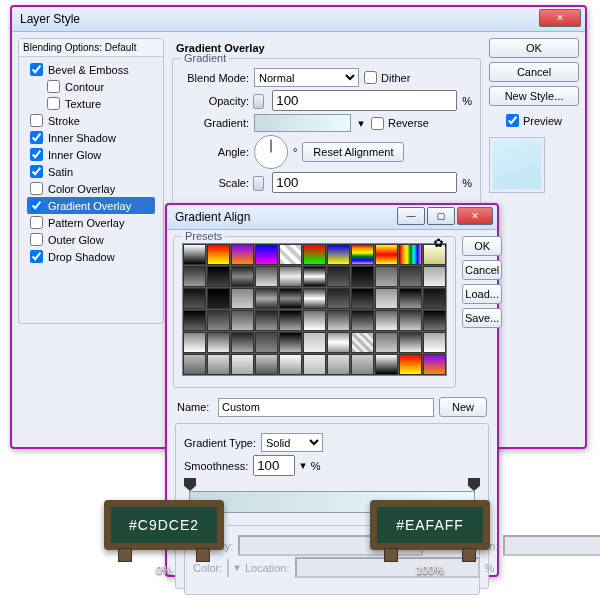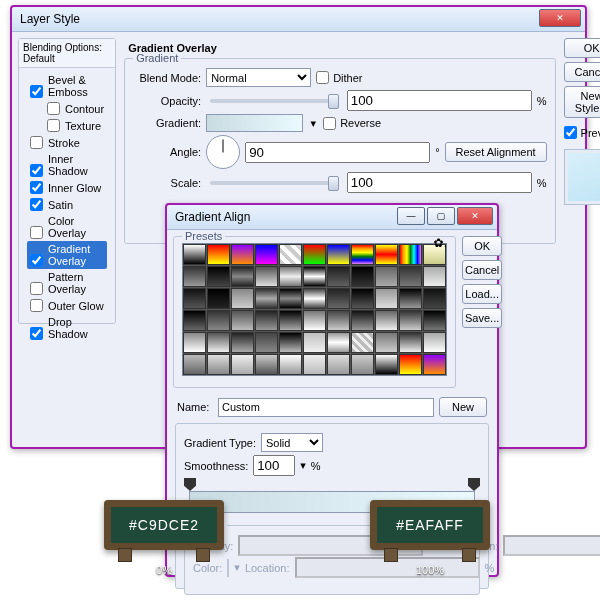--- a/index.html
+++ b/index.html
@@ -129,21 +129,20 @@
           <div class="gradswatch" style="width:95px"></div>
           <span style="width:10px;text-align:center">▾</span>
           <div class="cb">
               <input type="checkbox" style="">
               <span>Reverse</span>
             </div>
         </div>
         <div class="formrow">
           <label>Angle:</label>
           <span class="anglewheel"></span>
-          <input class="val" value="90" style="">
           <span>°</span>
           <div class="btn" style="width:96px">Reset Alignment</div>
         </div>
         <div class="formrow">
           <label>Scale:</label>
           <div class="slider">
               <div class="thumb" style="left:calc(100% - 10px)"></div>
             </div>
           <input class="val" value="100" style="">
           <span>%</span>

